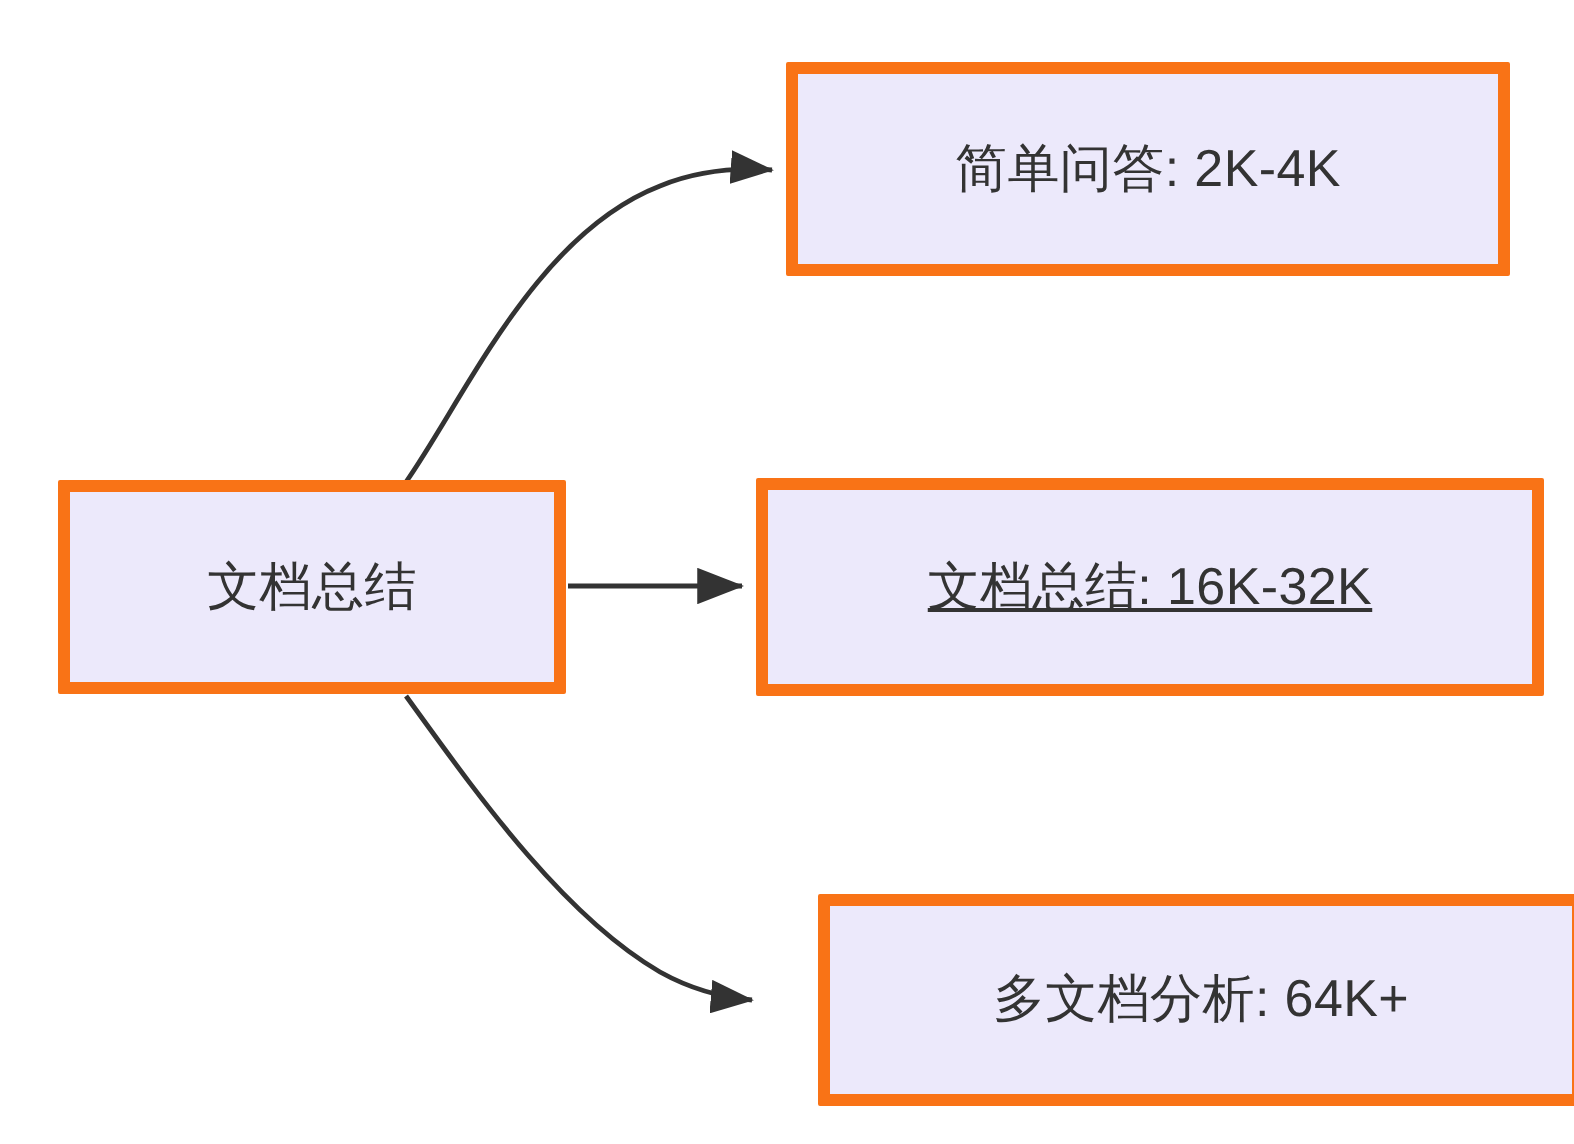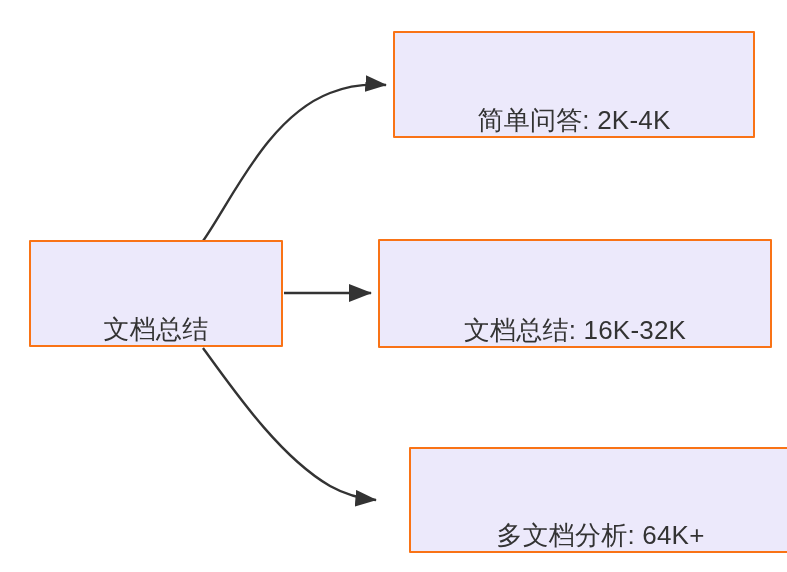--- a/index.html
+++ b/index.html
@@ -23,24 +23,24 @@
     position: absolute;
     left: 0;
     top: 0;
     width: 787px;
     height: 572px;
   }
   .node {
     position: absolute;
     box-sizing: border-box;
     background: #ece9fb;
-    border: 2px solid #f97316;
+    border: 6px solid #f97316;
     border-radius: 1px;
     display: flex;
-    align-items: flex-end;
+    align-items: center;
     justify-content: center;
     color: #333333;
     font-size: 26px;
     line-height: 1.2;
     letter-spacing: 0.2px;
     white-space: nowrap;
   }
   .node-label {
     display: block;
     padding: 0 8px;
@@ -55,20 +55,21 @@
     left: 393px;
     top: 31px;
     width: 362px;
     height: 107px;
   }
   #node-doc-summary {
     left: 378px;
     top: 239px;
     width: 394px;
     height: 109px;
+    text-decoration: underline;
   }
   #node-multi-doc {
     left: 383px;
     top: 447px;
     width: 383px;
     height: 106px;
     margin-left: 26px;
   }
 </style>
 </head>

